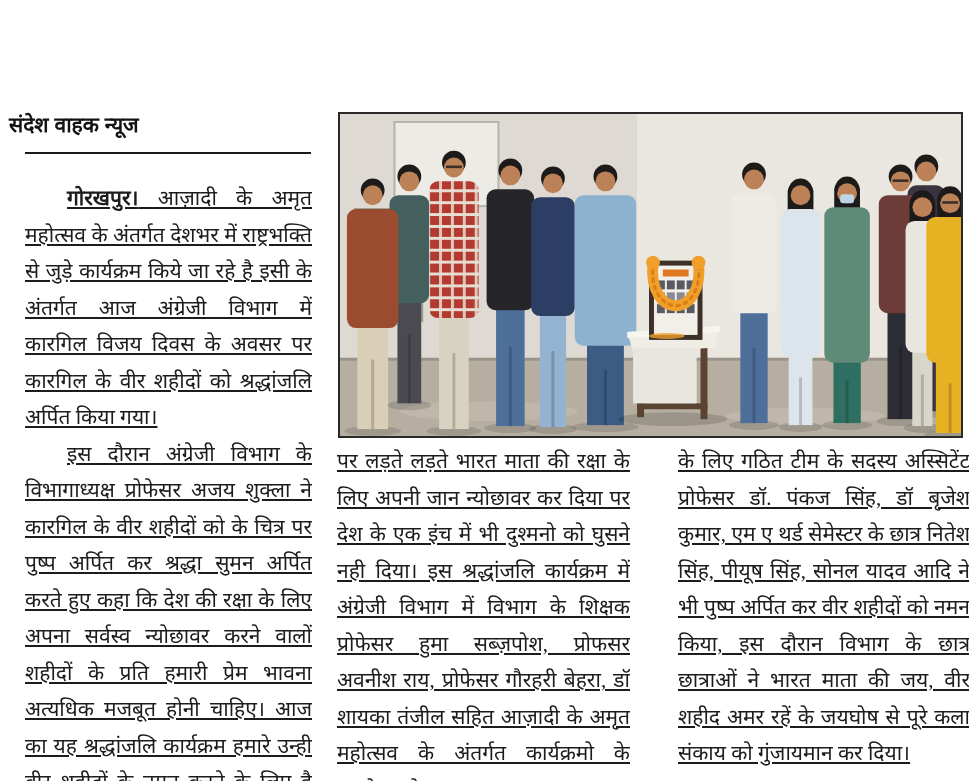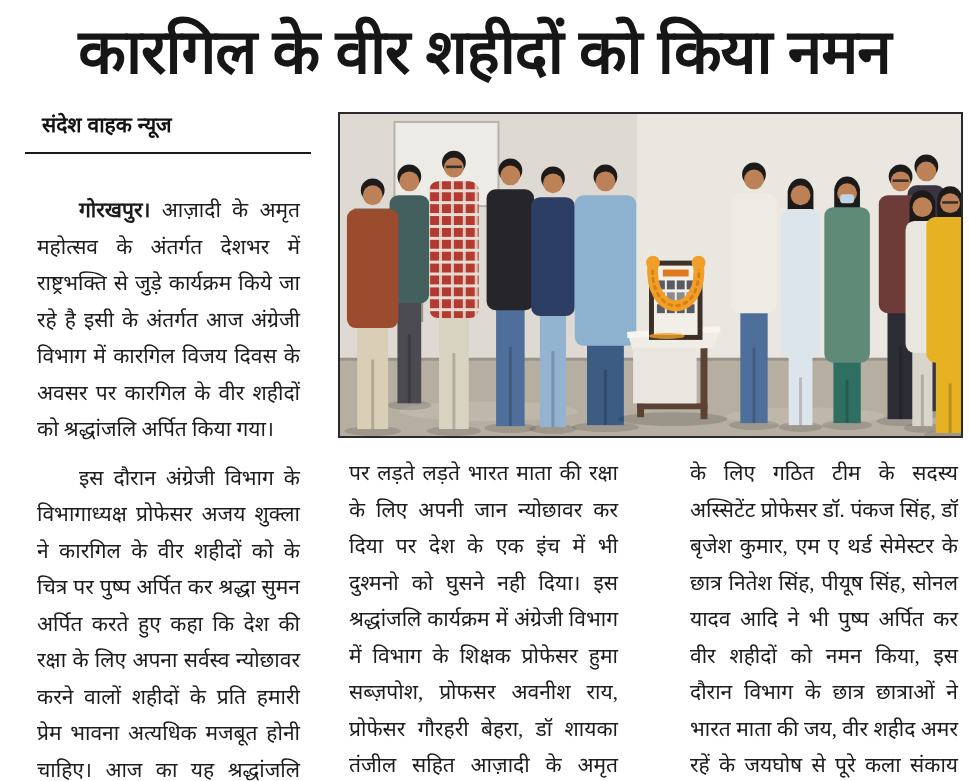--- a/index.html
+++ b/index.html
@@ -19,21 +19,21 @@
     font-family:"Liberation Sans", sans-serif;
     font-size:62px;
     font-weight:800;
     letter-spacing:-1px;
     color:#161616;
     line-height:100px;
     white-space:nowrap;
   }
   .byline{
     position:absolute;
-    left:42px;top:110px;
+    left:9px;top:110px;
     width:287px;
     font-family:"Liberation Sans", sans-serif;
     font-size:21px;
     font-weight:700;
     color:#121212;
   }
   .byline-rule{
     position:absolute;
     left:25px;top:152px;
     width:286px;height:0;
@@ -48,33 +48,32 @@
     box-sizing:border-box;
   }
   .photo-frame svg{display:block;width:100%;height:100%;}
   .col{
     position:absolute;
     text-align:justify;
     font-size:21px;
     line-height:36.5px;
     color:#1c1c1c;
   }
-  .col p{margin:12px;text-indent:42px;}
+  .col p{margin:0;text-indent:42px;text-decoration:underline;}
   .col p.noindent{text-indent:0;}
   .col1{left:25px;top:180px;width:287px;height:601px;overflow:hidden;}
   .col2{left:337px;top:443px;width:293px;height:338px;overflow:hidden;}
   .col3{left:678px;top:443px;width:292px;height:338px;overflow:hidden;}
   .dateline{font-weight:700;}
 </style>
 </head>
 <body>
 
 <div class="page">
 
-  <h1 class="headline">कारगिल के वीर शहीदों को किया नमन</h1>
 
   <div class="byline">संदेश वाहक न्यूज</div>
   <div class="byline-rule"></div>
 
   <div class="photo-frame">
     <svg id="photo-svg" viewBox="0 0 627 325" preserveAspectRatio="none">
         <defs>
           <pattern id="plaid" width="12" height="12" patternUnits="userSpaceOnUse">
             <rect width="12" height="12" fill="#b23a30"></rect>
             <rect x="0" y="4" width="12" height="3" fill="#e8ddd2"></rect>

